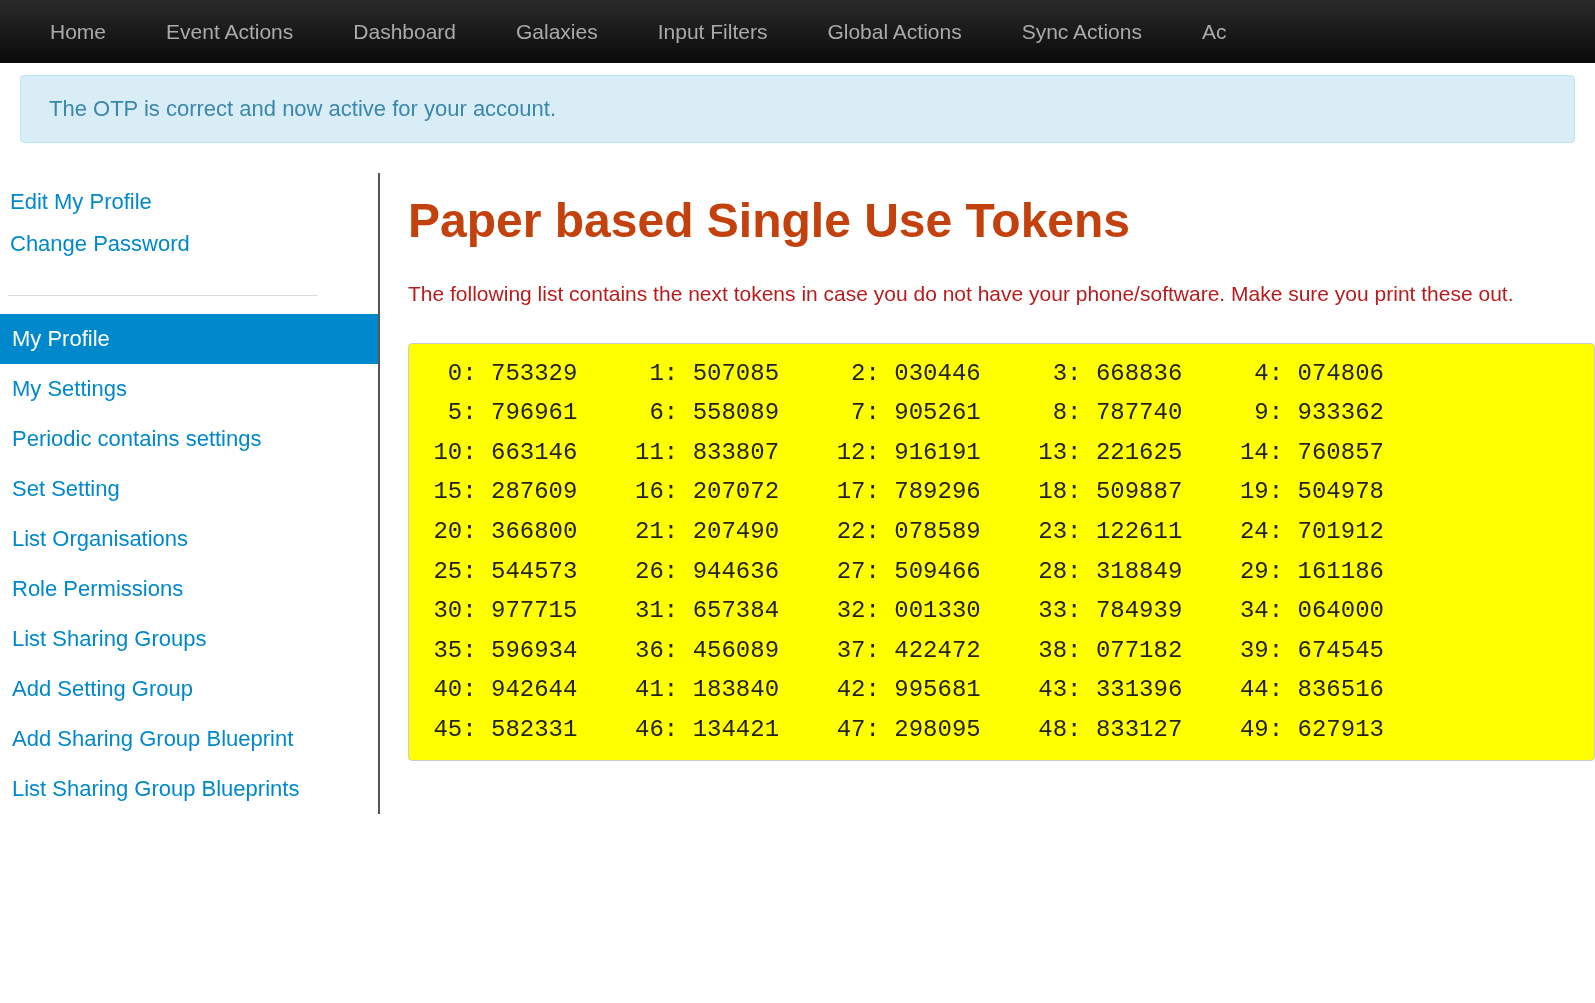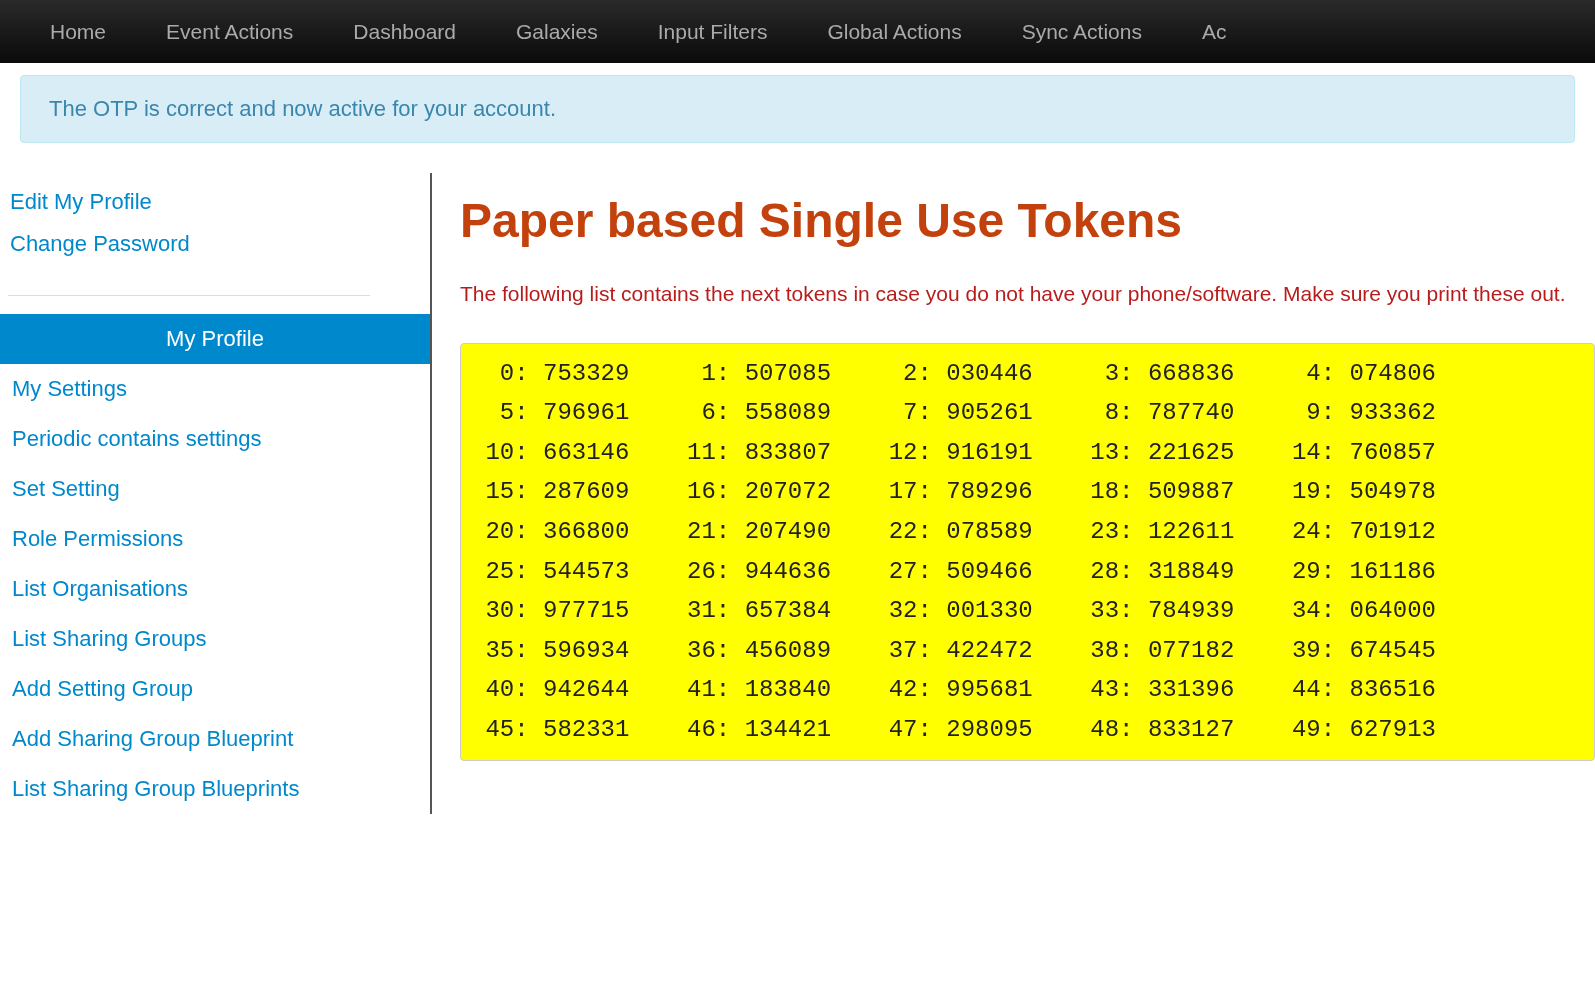--- a/index.html
+++ b/index.html
@@ -41,21 +41,21 @@
       color: #3a87ad;
       padding: 20px 28px;
       border-radius: 4px;
       font-size: 22px;
     }
     .layout {
       display: flex;
       margin-top: 30px;
     }
     .sidebar {
-      width: 432px;
+      width: 380px;
       padding: 0 0 0 8px;
       border-right: 2px solid #555;
       flex-shrink: 0;
     }
     .sidebar-top {
       padding: 8px 10px 20px 2px;
     }
     .sidebar-top a {
       display: block;
       color: #0088cc;
@@ -75,21 +75,20 @@
       display: block;
       color: #0088cc;
       font-size: 22px;
       text-decoration: none;
       padding: 12px 12px;
       cursor: pointer;
     }
     .sidebar-item.active {
       background: #0088cc;
       color: #fff;
-      text-align: center;
     }
     .main {
       flex: 1;
       padding: 20px 0 0 28px;
       min-width: 0;
     }
     .main h1 {
       font-size: 48px;
       font-weight: bold;
       color: #c2410c;
@@ -137,22 +136,22 @@
     <div class="sidebar-top" id="sidebar-top">
         <a>Edit My Profile</a>
         <a>Change Password</a>
       </div>
     <div class="sidebar-divider"></div>
     <div class="sidebar-list" id="sidebar-list">
         <a class="sidebar-item active">My Profile</a>
         <a class="sidebar-item">My Settings</a>
         <a class="sidebar-item">Periodic contains settings</a>
         <a class="sidebar-item">Set Setting</a>
+        <a class="sidebar-item">List Organisations</a>
         <a class="sidebar-item">Role Permissions</a>
-        <a class="sidebar-item">List Organisations</a>
         <a class="sidebar-item">List Sharing Groups</a>
         <a class="sidebar-item">Add Setting Group</a>
         <a class="sidebar-item">Add Sharing Group Blueprint</a>
         <a class="sidebar-item">List Sharing Group Blueprints</a>
       </div>
   </div>
 
   <div class="main">
     <h1>Paper based Single Use Tokens</h1>
     <p>The following list contains the next tokens in case you do not have your phone/software. Make sure you print these out.</p>

